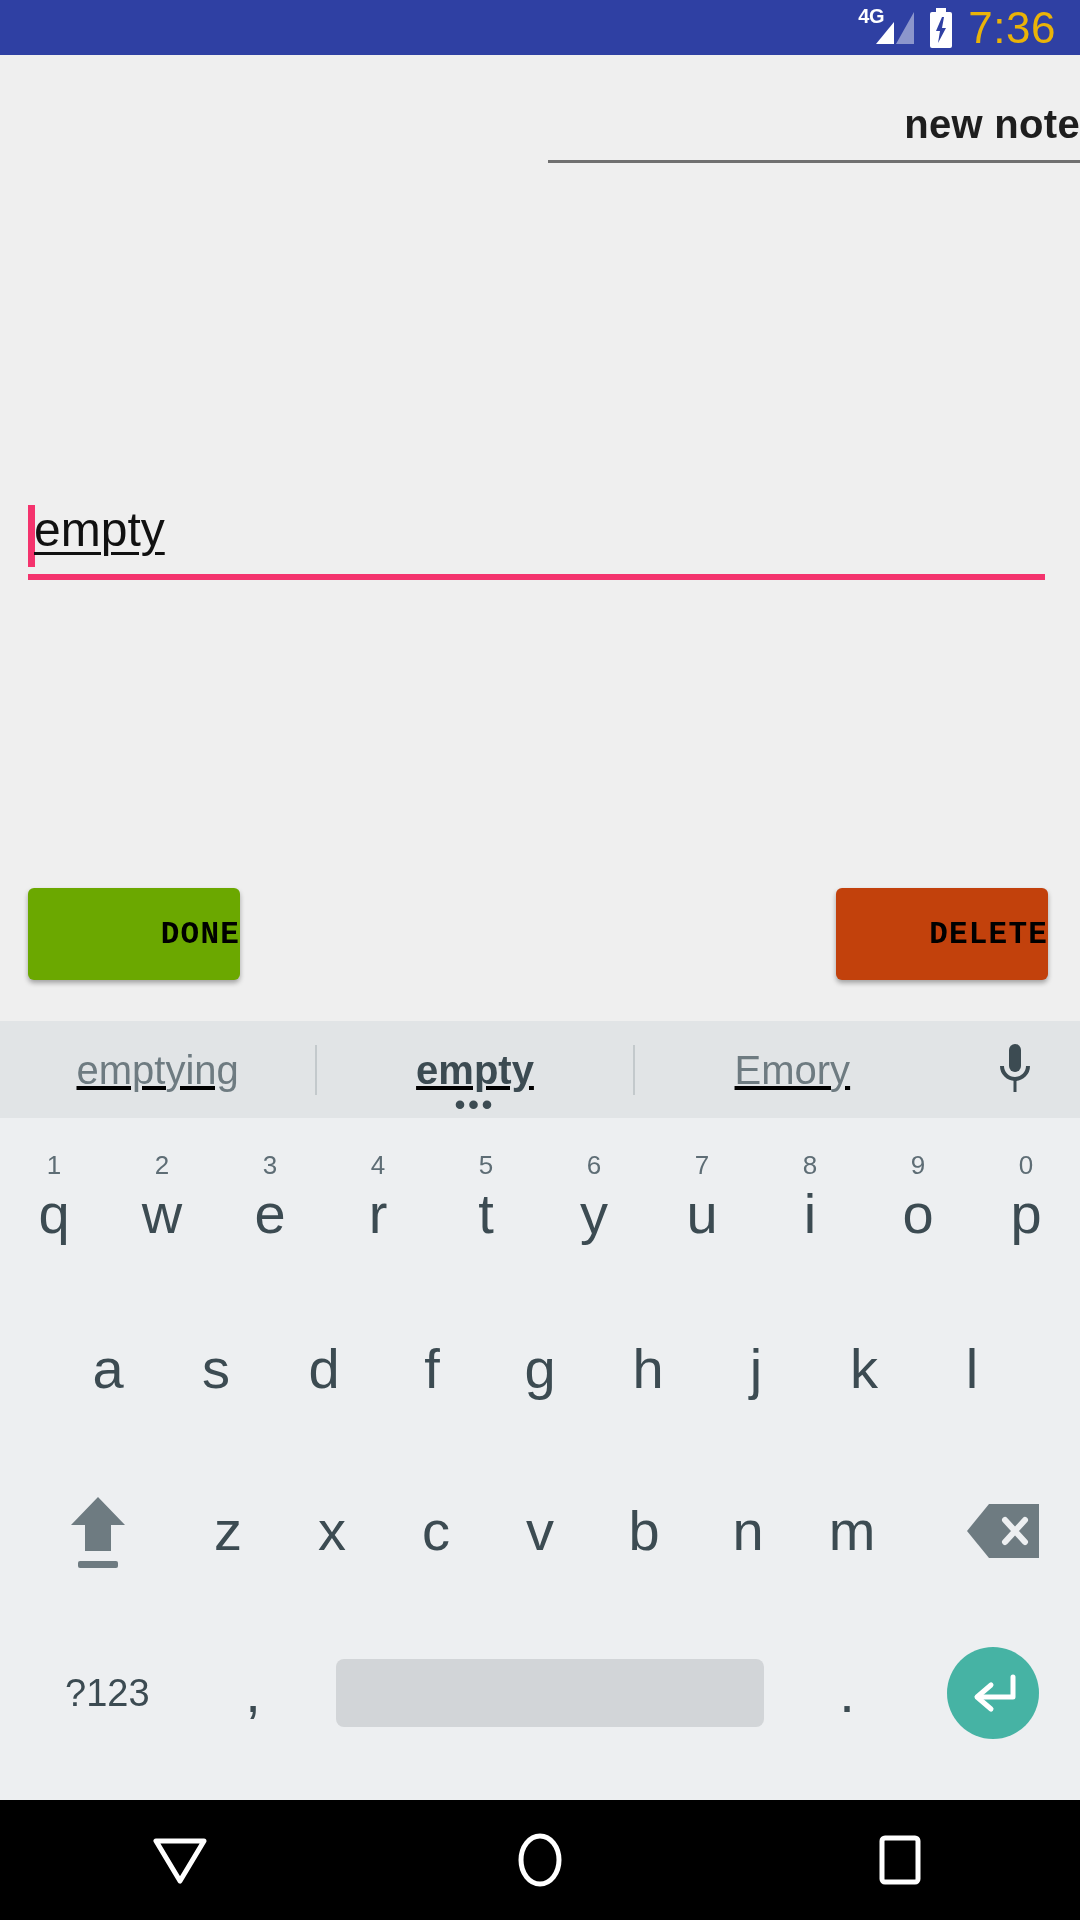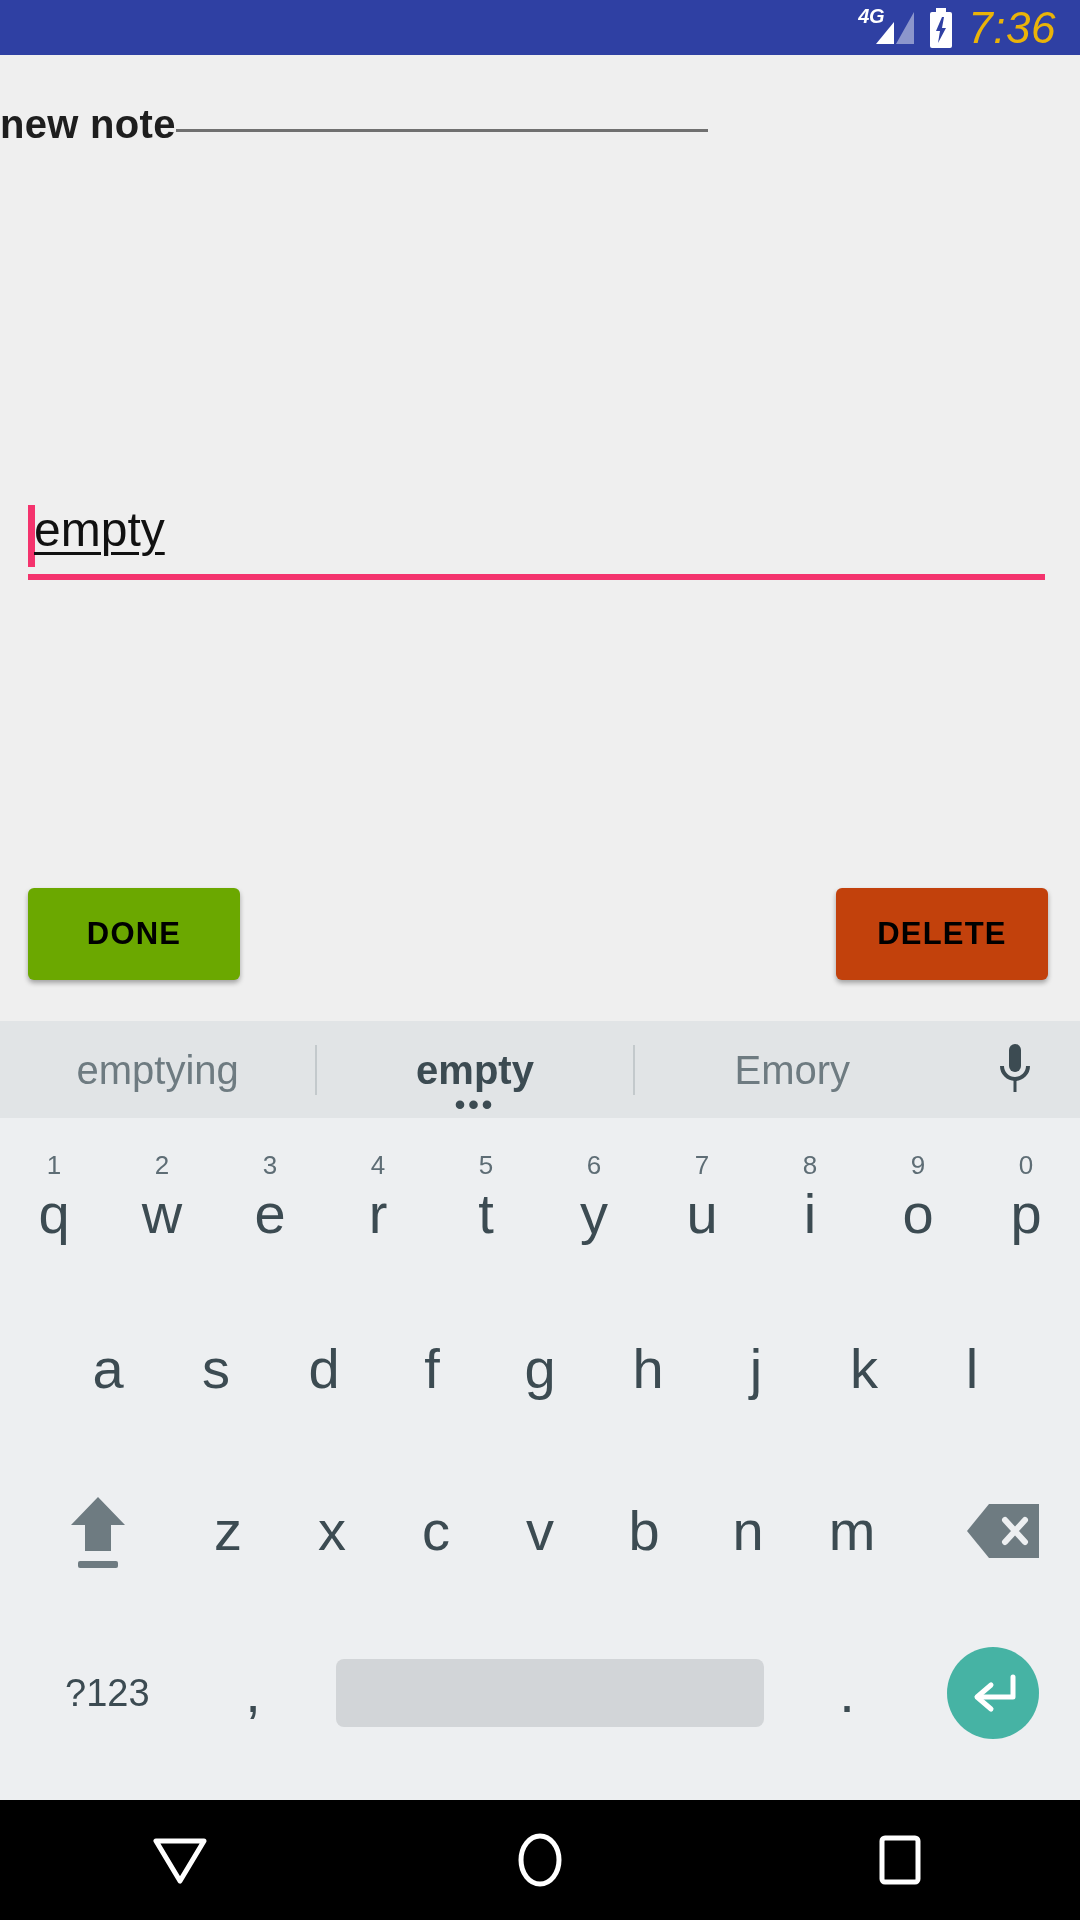--- a/index.html
+++ b/index.html
@@ -11,40 +11,40 @@
   }
   .screen { position:relative; width:1080px; height:1920px; background:#EFEFEF; }
 
   
   .status-bar {
     position:absolute; top:0; left:0; width:1080px; height:55px;
     background:#2F40A3;
     display:flex; align-items:center; justify-content:flex-end;
     padding-right:24px;
   }
-  .sb-right { display:flex; align-items:center; gap:14px;font-style:italic; }
+  .sb-right { display:flex; align-items:center; gap:14px; }
   .signal-wrap { position:relative; width:56px; height:40px; }
   .signal-4g {
     position:absolute; left:0; top:-2px;
     font-size:20px; font-weight:bold; color:#FFFFFF; line-height:1;
     letter-spacing:-0.5px;
   }
   .signal-tri {
     position:absolute; right:0; bottom:4px; width:42px; height:32px;
   }
   .battery-ico { width:26px; height:40px; position:relative; }
   .clock {
     color:#eab308; font-size:44px; font-weight:400; line-height:1;
     letter-spacing:0.5px;
   }
 
   
   .note-title-wrap {
     position:absolute; top:100px; left:0; width:1080px;
-    display:flex; flex-direction:row; align-items:center;
+    display:flex; flex-direction:column; align-items:flex-end;
   }
   .note-title {
     font-size:40px; font-weight:bold; color:#1E1E1E;
     letter-spacing:0.3px; line-height:1.2;
   }
   .note-title-rule {
     margin-top:12px; width:532px; height:3px; background:#707070;
   }
 
   
@@ -64,43 +64,44 @@
     text-underline-offset:6px;
   }
   .note-body-underline {
     position:absolute; top:574px; left:28px; width:1017px; height:6px;
     background:#F4336D;
   }
 
   
   .btn {
     position:absolute; border:none; border-radius:6px;
-    font-family:Liberation Sans, sans-serif;
+    font-family:Liberation Mono, monospace;
     font-size:31px; font-weight:bold; color:#000000;
     letter-spacing:1.2px; cursor:pointer;
     box-shadow:0 3px 5px rgba(0,0,0,0.32);
+    text-align:right;
   }
   .btn-done {
     left:28px; top:888px; width:212px; height:92px;
     background:#6BA800;
   }
   .btn-delete {
     left:836px; top:888px; width:212px; height:92px;
     background:#c2410c;
   }
 
   
   .keyboard {
     position:absolute; left:0; top:1021px; width:1080px; height:779px;
     background:#EDEFF1;
   }
   .suggestions {
     position:relative; width:1080px; height:97px;
     background:#E1E4E6;
-    display:flex; align-items:center;
+    display:flex; align-items:center;text-decoration:underline;
   }
   .sugg {
     flex:1; text-align:center; position:relative;
     font-size:40px; color:#6E7B81; line-height:1;
   }
   .sugg.active { color:#3C4B52; font-weight:bold; }
   .sugg .dots {
     position:absolute; left:50%; transform:translateX(-50%);
     bottom:-30px; font-size:30px; letter-spacing:3px; color:#3C4B52;
     line-height:1;

